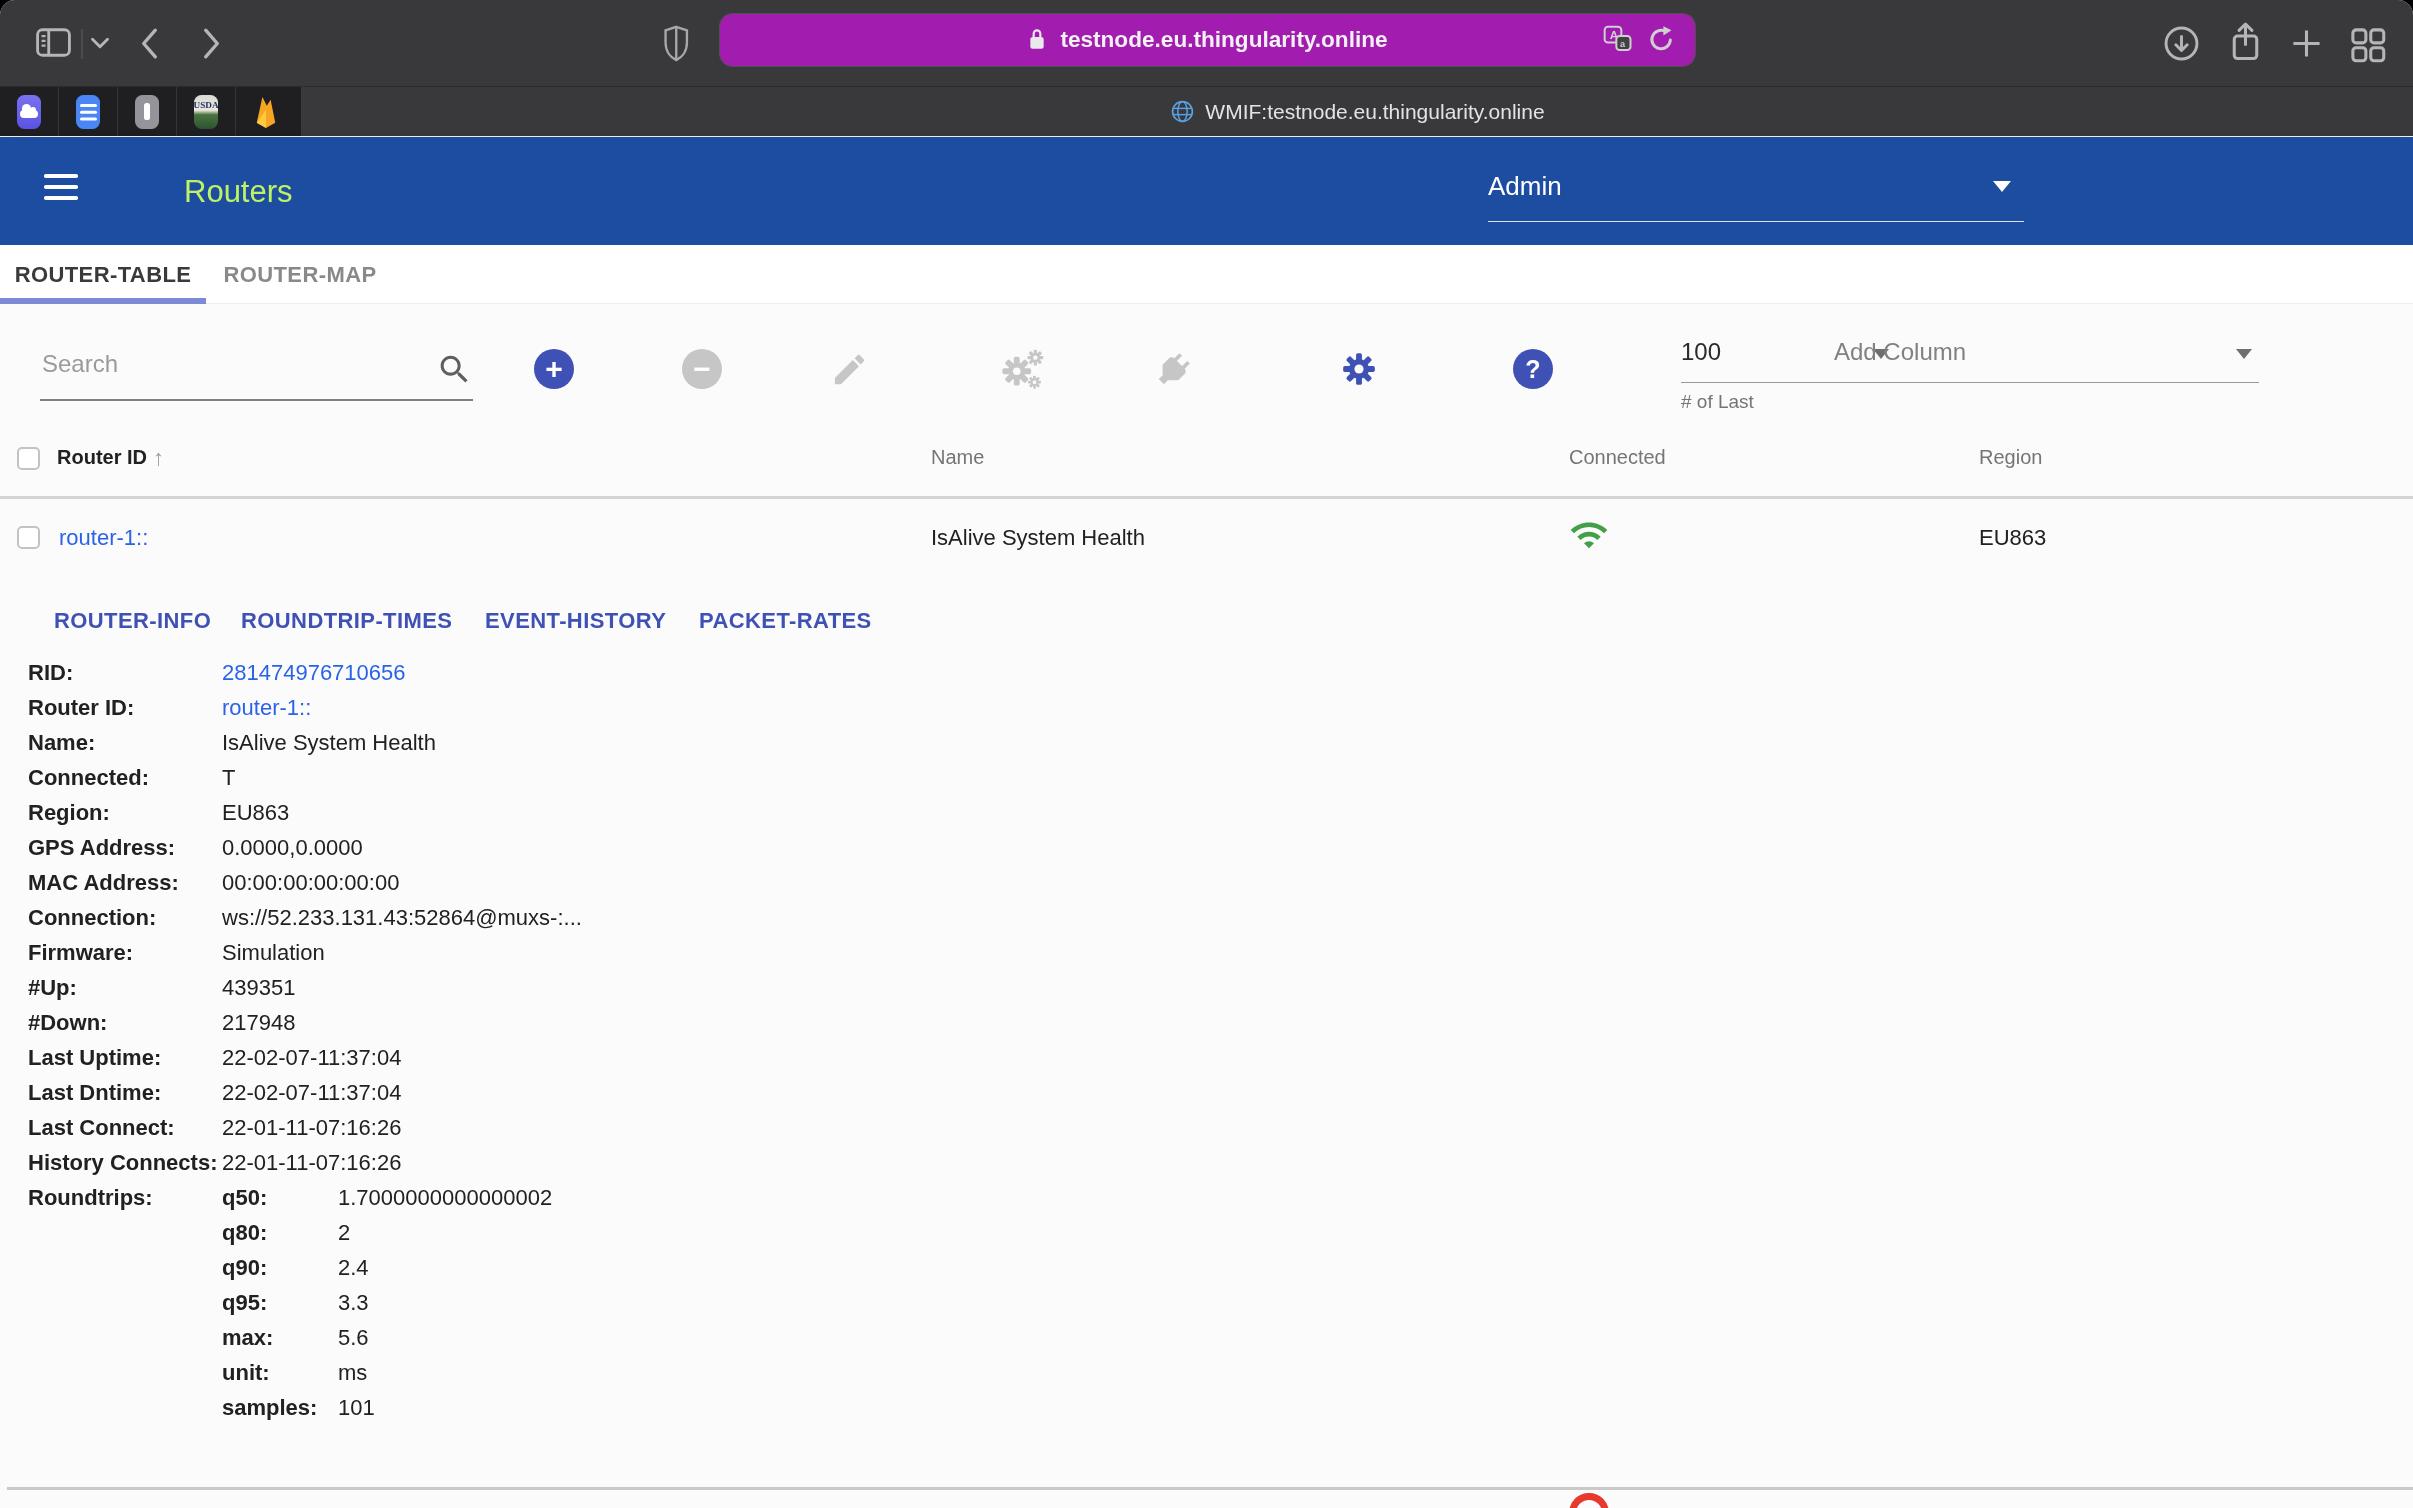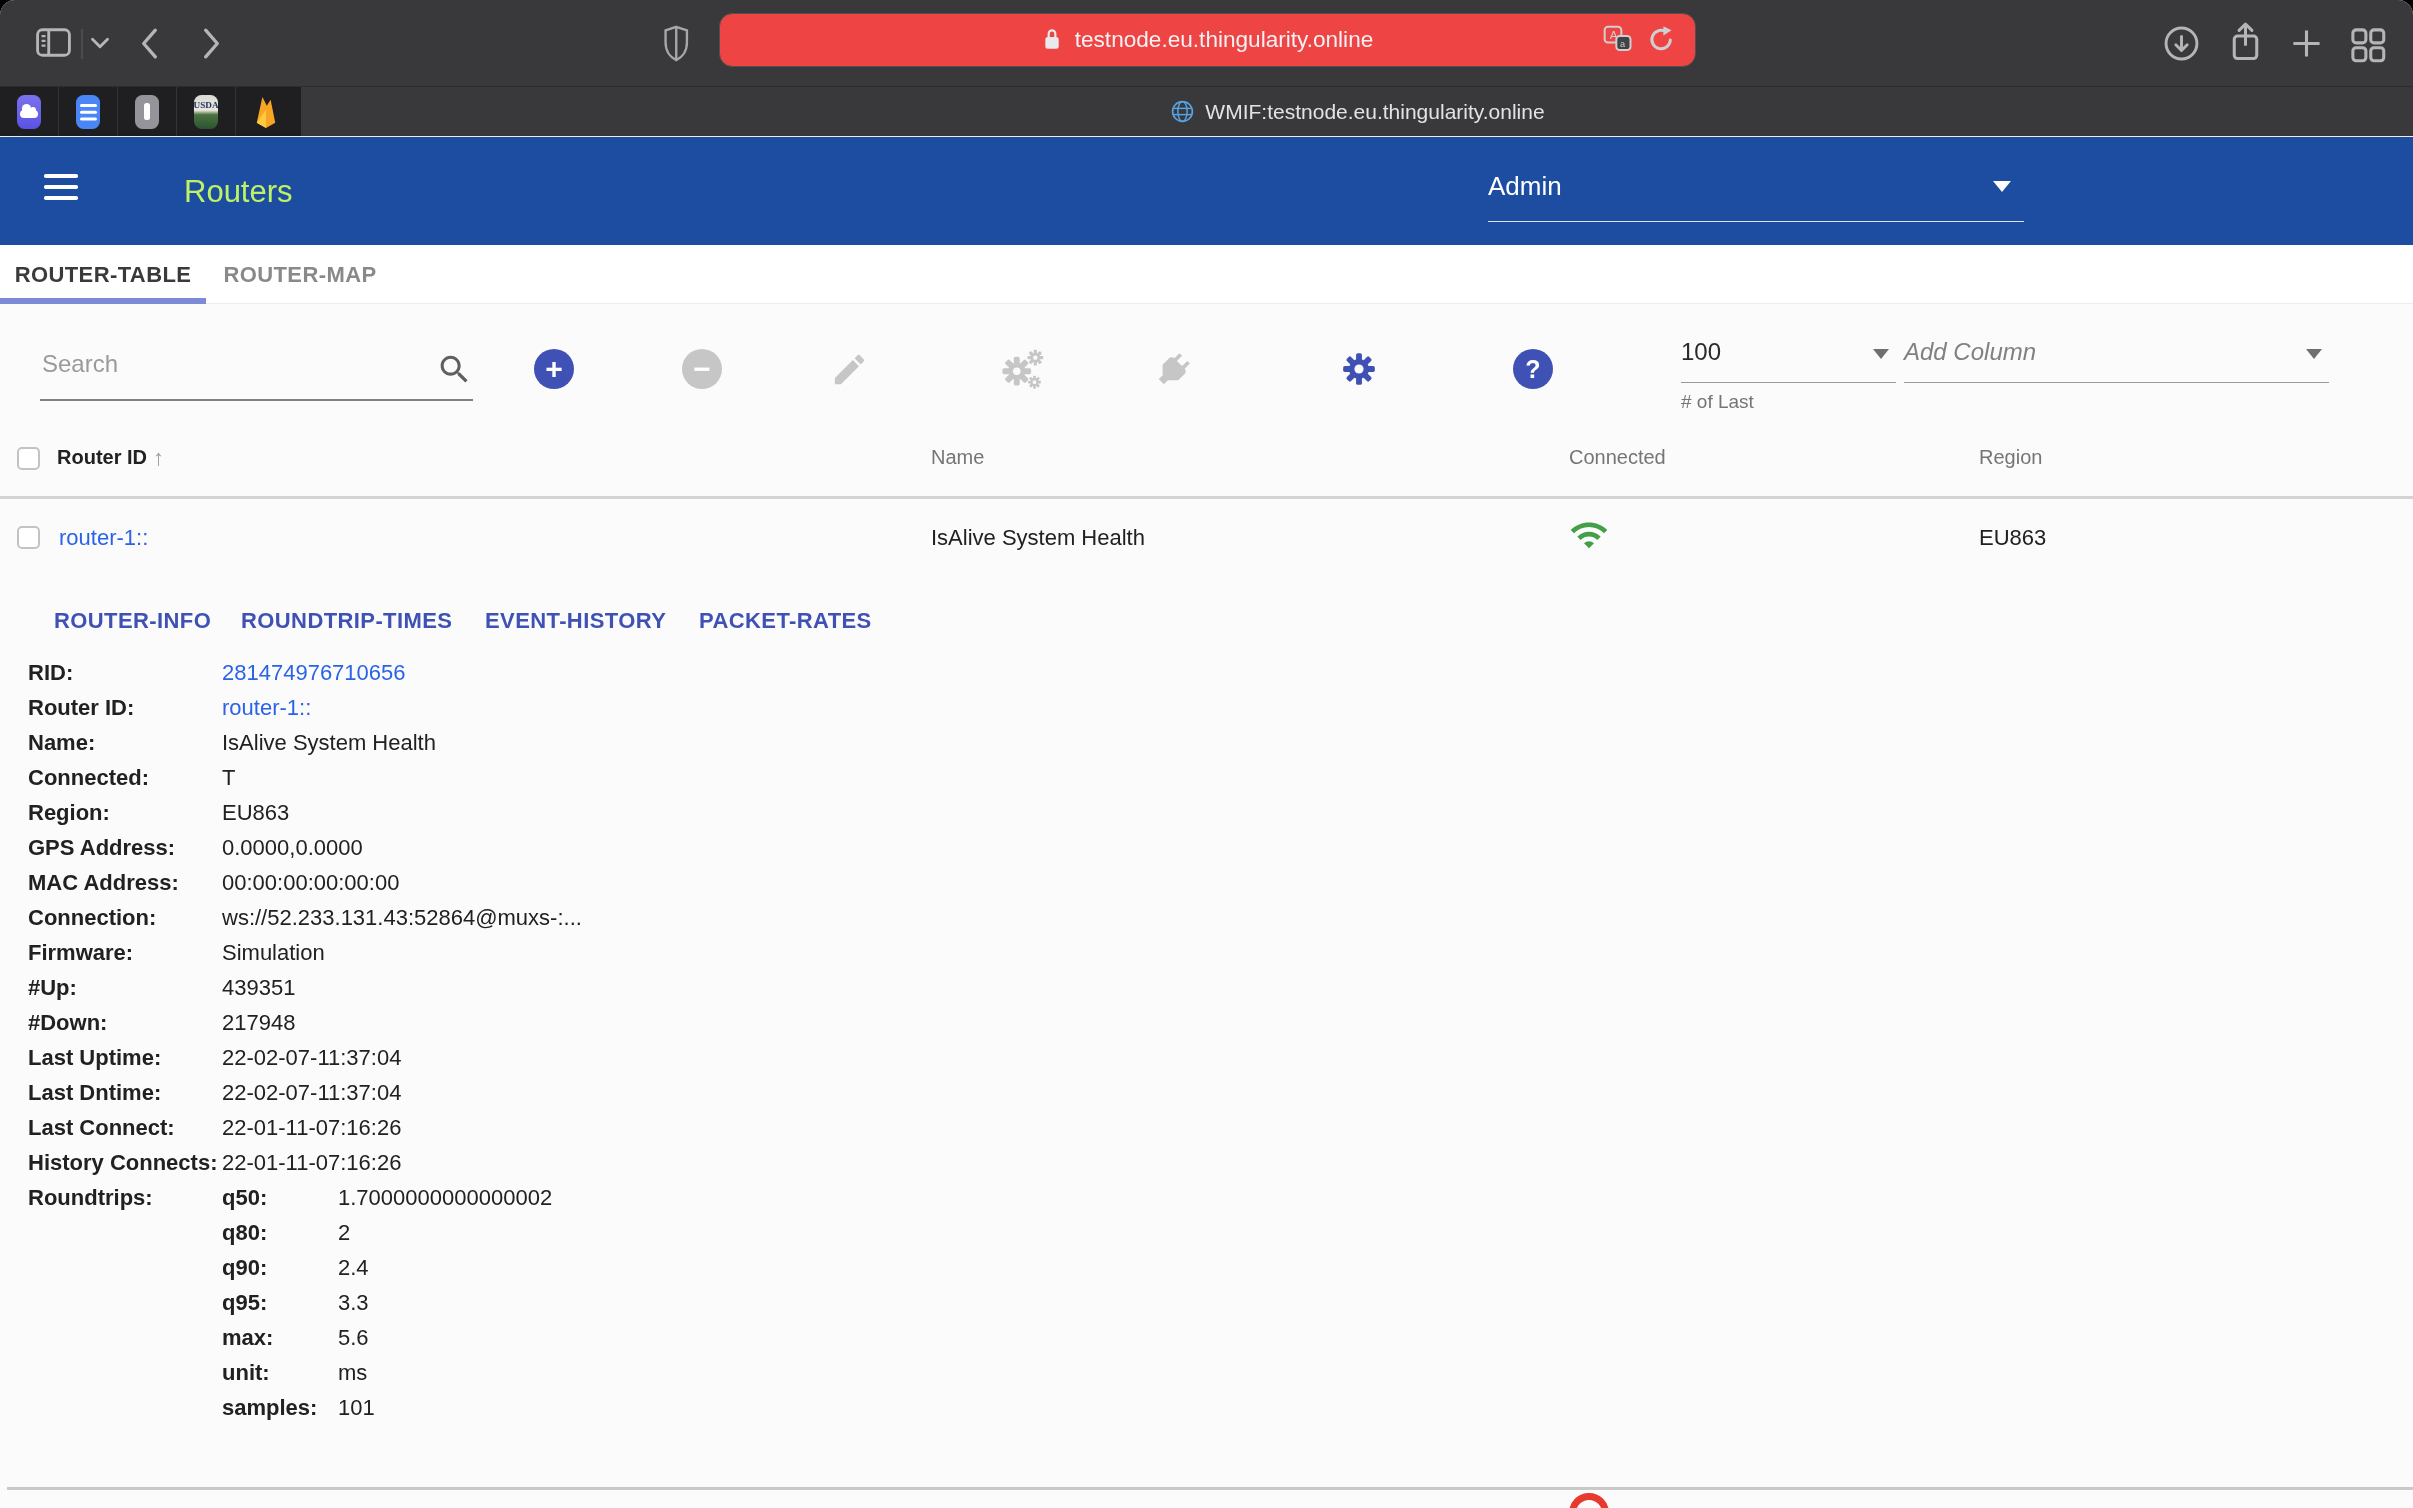--- a/index.html
+++ b/index.html
@@ -3,22 +3,22 @@
 <meta charset="utf-8">
 <style>
   html,body{margin:0;padding:0;background:#000;}
   .screen{position:relative;width:2413px;height:1508px;overflow:hidden;background:#fbfbfb;
           font-family:"Liberation Sans","DejaVu Sans",sans-serif;border-radius:15px 15px 0 0;}
 
   
   .chrome{position:absolute;left:0;top:0;width:2413px;height:86px;background:#39383b;}
   .chrome svg{position:absolute;}
   .vsep{position:absolute;left:81px;top:28.5px;width:1.7px;height:30px;background:#4c4b4e;}
-  .urlbar{position:absolute;left:719px;top:12.6px;width:975px;height:52px;background:#ef4444;
-          border:1.7px solid #504f52;border-radius:13.4px;display:flex;align-items:center;justify-content:center;gap:13px;}
+  .urlbar{position:absolute;left:719px;top:12.6px;width:975px;height:52px;background:#a21caf;
+          border:1.7px solid #504f52;border-radius:13.4px;display:flex;align-items:center;justify-content:center;gap:13px;font-weight:bold;}
   .urltext{color:#f2f1f4;font-size:22.6px;}
   .urlbar .right-icons{position:absolute;right:18.4px;top:0;height:100%;display:flex;align-items:center;gap:15px;}
 
   
   .tabstrip{position:absolute;left:0;top:86px;width:2413px;height:50px;background:#39383b;border-top:1.7px solid #2c2b2e;box-sizing:border-box;}
   .pinned{position:absolute;left:0;top:0;width:301px;height:49px;background:#1f1e21;display:flex;}
   .ptab{width:59px;height:49px;border-right:1.7px solid #343337;box-sizing:border-box;display:flex;align-items:center;justify-content:center;}
   .ptab:last-child{border-right:none;}
   .fav{width:24px;height:34px;border-radius:7.5px;position:relative;overflow:hidden;display:flex;align-items:center;justify-content:center;}
   .fav.cloud{background:linear-gradient(180deg,#7a72ef,#5b52e4);}
@@ -65,21 +65,21 @@
   .search input::placeholder{color:#9a9a9a;}
   .search svg{position:absolute;right:0;top:11.7px;}
   .icbtn{position:absolute;display:flex;align-items:center;justify-content:center;}
   .circlebtn{width:40px;height:40px;border-radius:50%;color:#fff;font-size:30px;font-weight:bold;line-height:0;}
   .blue{background:#3f51b5;}
   .gray{background:#c6c6c6;}
   .rowssel{position:absolute;left:1681px;top:331px;width:215px;height:51px;border-bottom:1.7px solid #9a9a9a;}
   .rowssel .val{position:absolute;left:0;top:6.7px;font-size:24px;color:#2b2b2b;}
   .rowssel .selarrow{right:6.7px;top:18.4px;border-top-color:#6f6f6f;border-left-width:8.4px;border-right-width:8.4px;border-top-width:10px;}
   .rowshint{position:absolute;left:1681px;top:391px;font-size:19px;color:#757575;}
-  .addcol{position:absolute;left:1904px;top:331px;width:425px;height:51px;border-bottom:1.7px solid #9a9a9a;font-style:italic;}
+  .addcol{position:absolute;left:1834px;top:331px;width:425px;height:51px;border-bottom:1.7px solid #9a9a9a;}
   .addcol .val{position:absolute;left:0;top:6.7px;font-size:24px;color:#818181;}
   .addcol .selarrow{right:6.7px;top:18.4px;border-top-color:#6f6f6f;border-left-width:8.4px;border-right-width:8.4px;border-top-width:10px;}
 
   
   .chk{position:absolute;width:22.6px;height:22.6px;border:2.5px solid #c3c3c3;border-radius:5px;background:#fff;box-sizing:border-box;}
   .th{position:absolute;font-size:20px;color:#757575;}
   .th.sorted{color:#212121;font-weight:bold;}
   .sortarrow{position:absolute;left:153px;top:445px;font-size:22px;color:#9e9e9e;}
   .hdivider{position:absolute;left:0;top:496px;width:2413px;height:2.5px;background:#d4d4d4;}
   .cell{position:absolute;font-size:22px;color:#212121;}

